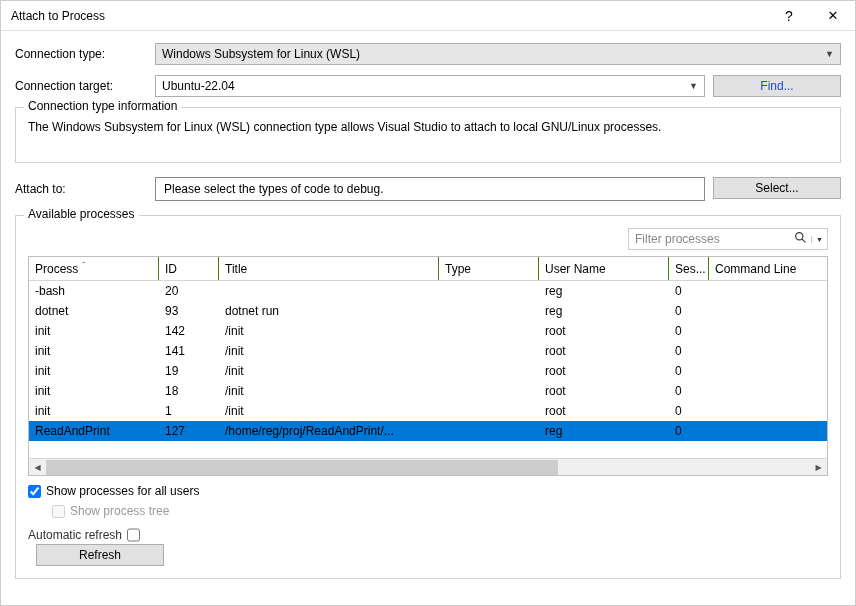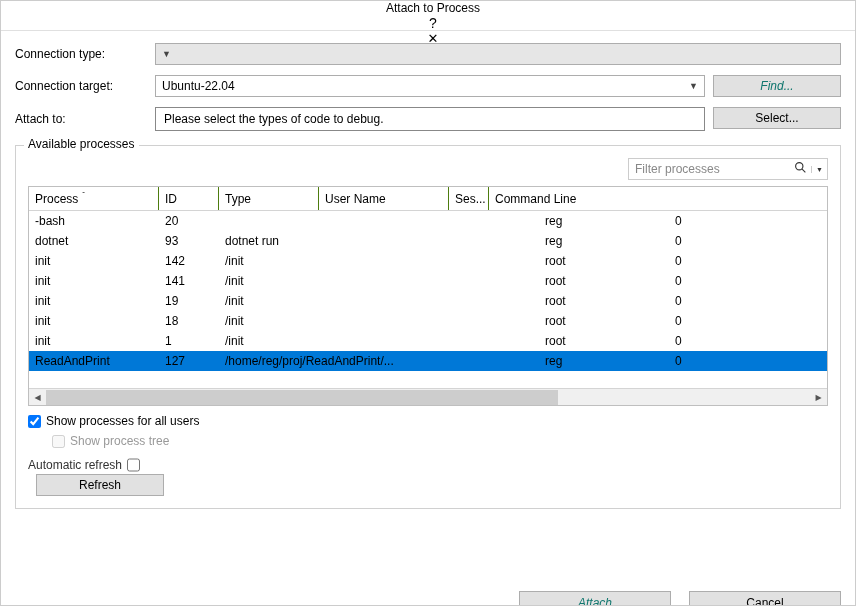--- a/index.html
+++ b/index.html
@@ -1,33 +1,33 @@
 <!DOCTYPE html>
 <html><head>
 <meta charset="utf-8">
 <style>
   * { box-sizing: border-box; margin: 0; padding: 0; font-family: "Segoe UI", Arial, sans-serif; font-size: 12px; }
   body { background: #fff; width: 856px; height: 606px; overflow: hidden; border: 1px solid #ccc; }
 
-  .titlebar { display: flex; align-items: center; height: 30px; padding-left: 10px; border-bottom: 1px solid #e0e0e0; flex-direction: column; }
+  .titlebar { display: flex; align-items: center; height: 30px; padding-left: 10px; border-bottom: 1px solid #e0e0e0; }
   .titlebar .title { flex: 1; }
   .titlebar .btn { width: 44px; height: 30px; display: flex; align-items: center; justify-content: center; }
 
   .content { padding: 12px 14px 10px 14px; }
 
   .row { display: flex; align-items: center; margin-bottom: 10px; }
   .row .lbl { width: 140px; }
   .row .field { flex: 1; }
 
   .combo { display: flex; align-items: center; border: 1px solid #adadad; background: #e6e6e6; height: 22px; padding: 0 6px; justify-content: space-between; }
   .combo.white { background: #fff; }
   .combo .chev { font-size: 9px; color: #444; }
 
   .btn-std { width: 128px; height: 22px; border: 1px solid #adadad; background: #e1e1e1; margin-left: 8px; text-align: center; line-height: 20px; }
-  .btn-std.disabled { color: #0f766e; font-style: italic; }
+  .btn-std.disabled { color: #1d4ed8; }
 
   .groupbox { border: 1px solid #d0d0d0; padding: 10px 12px 12px 12px; margin-bottom: 14px; position: relative; }
   .groupbox .legend { position: absolute; top: -9px; left: 8px; background: #fff; padding: 0 4px; }
 
   .textbox { border: 1px solid #888; height: 24px; line-height: 22px; padding: 0 8px; background: #fff; }
 
   .filter-row { display: flex; justify-content: flex-end; margin-bottom: 6px; }
   .filter { width: 200px; height: 22px; border: 1px solid #ccc; display: flex; align-items: center; padding: 0 4px 0 6px; color: #888; justify-content: space-between; }
   .filter .icon-wrap { display: flex; align-items: center; gap: 4px; color: #333; }
 
@@ -75,36 +75,41 @@
     <span style="font-size:13px;">✕</span>
   </div>
 </div>
 
 <div class="content">
 
   <div class="row">
     <div class="lbl">Connection type:</div>
     <div class="field">
       <div class="combo">
+        <span>Windows Subsystem for Linux (WSL)</span>
         <span class="chev">▼</span>
       </div>
     </div>
   </div>
 
   <div class="row">
     <div class="lbl">Connection target:</div>
     <div class="field" style="display:flex;">
       <div class="combo white" style="flex:1;">
         <span>Ubuntu-22.04</span>
         <span class="chev">▼</span>
       </div>
       <div class="btn-std disabled">Find...</div>
     </div>
   </div>
 
+  <div class="groupbox" style="margin-top:4px; padding-bottom:28px;">
+    <div class="legend">Connection type information</div>
+    <div style="margin-top:2px;">The Windows Subsystem for Linux (WSL) connection type allows Visual Studio to attach to local GNU/Linux processes.</div>
+  </div>
 
   <div class="row" style="margin-bottom:14px;">
     <div class="lbl">Attach to:</div>
     <div class="field" style="display:flex;">
       <div class="textbox" style="flex:1;">Please select the types of code to debug.</div>
       <div class="btn-std">Select...</div>
     </div>
   </div>
 
   <div class="groupbox" style="padding-top:12px;">
@@ -125,20 +130,21 @@
       </div>
     </div>
 
     <div class="table-wrap">
       <div class="thead">
         <div class="th col-process">
             <span>Process</span>
             <span class="sort">ˆ</span>
           </div>
         <div class="th col-id">ID</div>
+        <div class="th col-title">Title</div>
         <div class="th col-type">Type</div>
         <div class="th col-user">User Name</div>
         <div class="th col-sess">Ses...</div>
         <div class="th col-cmd" style="border-right:none;">Command Line</div>
       </div>
       <div class="tbody" id="tbody">
           <div class="tr">
             <div class="td col-process">-bash</div>
             <div class="td col-id">20</div>
             <div class="td col-title"></div>

